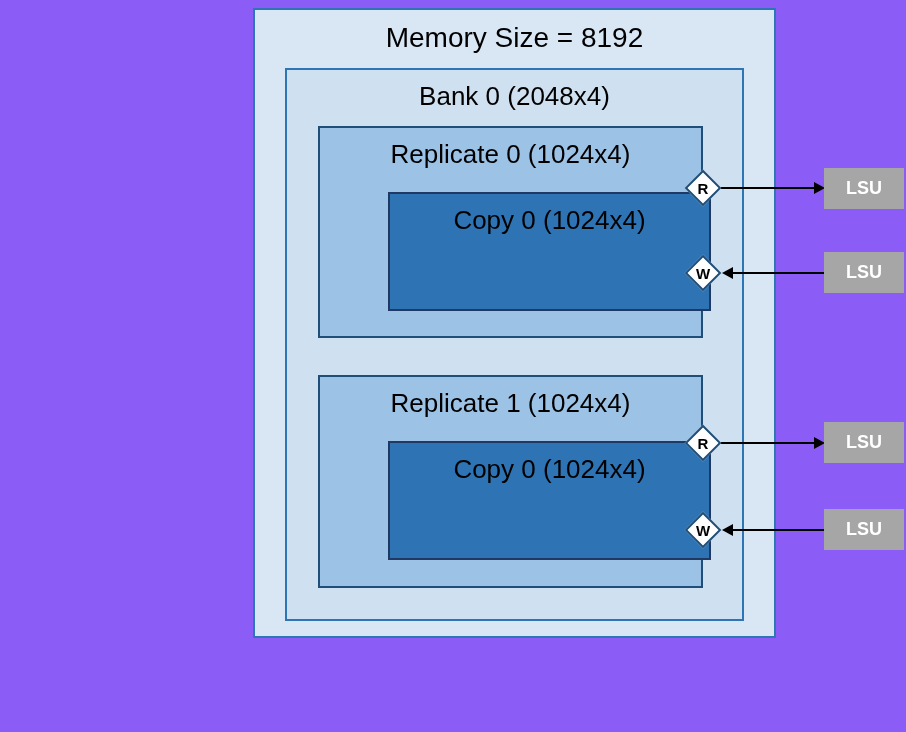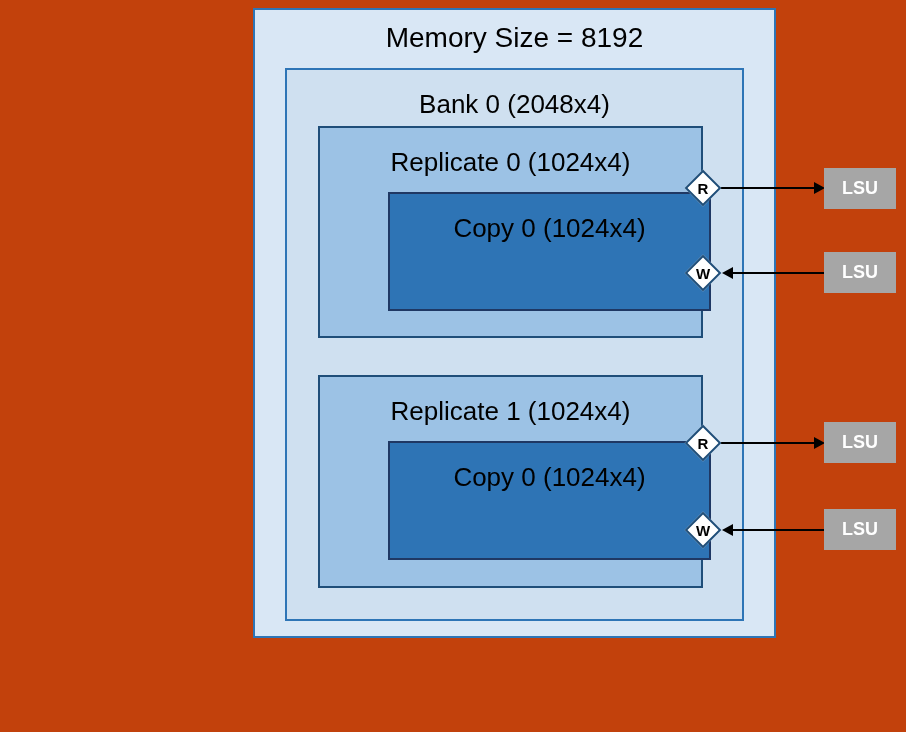--- a/index.html
+++ b/index.html
@@ -1,29 +1,29 @@
 <!DOCTYPE html>
 <html><head>
 <meta charset="utf-8">
 <style>
   html,body{margin:0;padding:0;background:#000;}
   .canvas{
-    position:relative;width:906px;height:732px;background:#c2410c;
+    position:relative;width:906px;height:732px;background:#8b5cf6;
     font-family:"Liberation Sans",sans-serif;overflow:hidden;
   }
   .box{position:absolute;box-sizing:border-box;}
   .memory{left:253px;top:8px;width:523px;height:630px;background:#d9e7f5;border:2px solid #2e75b6;}
   .bank{left:285px;top:68px;width:459px;height:553px;background:#cfe0f0;border:2px solid #2e75b6;}
   .replicate{left:318px;width:385px;background:#9cc2e5;border:2px solid #1f4e79;}
   .rep0{top:126px;height:212px;}
   .rep1{top:375px;height:213px;}
   .copy{left:352px;width:323px;height:119px;background:#2e74b5;border:2px solid #1f3864;margin-left:36px;}
   .copy0{top:192px;}
   .copy1{top:441px;}
-  .box-title{text-align:center;padding-top:20px;font-size:26px;color:#000;line-height:1.15;}
+  .box-title{text-align:center;padding-top:12px;font-size:26px;color:#000;line-height:1.15;}
   .memory-title{font-size:28px;padding-top:12px;}
 
   .wire{position:absolute;height:2px;background:#000;z-index:4;}
   .wire-r0{left:712px;top:187px;width:103px;}
   .wire-w0{left:732px;top:272px;width:93px;}
   .wire-r1{left:712px;top:442px;width:103px;}
   .wire-w1{left:732px;top:529px;width:93px;}
 
   .arrow{position:absolute;width:0;height:0;z-index:4;}
   .arrow-right{border-top:6px solid transparent;border-bottom:6px solid transparent;border-left:11px solid #000;}
@@ -35,21 +35,21 @@
 
   .port{position:absolute;width:36px;height:36px;z-index:5;display:flex;align-items:center;justify-content:center;}
   .port .shape{position:absolute;left:5px;top:5px;width:26px;height:26px;background:#fff;border:2px solid #1f4e79;transform:rotate(45deg);box-sizing:border-box;}
   .port .letter{position:relative;z-index:1;font-weight:bold;font-size:15px;color:#000;}
   .port-r0{left:685px;top:170px;}
   .port-w0{left:685px;top:255px;}
   .port-r1{left:685px;top:425px;}
   .port-w1{left:685px;top:512px;}
 
   .lsu{
-    position:absolute;left:824px;width:72px;height:41px;background:#a6a6a6;
+    position:absolute;left:824px;width:80px;height:41px;background:#a6a6a6;
     color:#fff;font-weight:bold;font-size:18px;
     display:flex;align-items:center;justify-content:center;z-index:5;
   }
   .lsu-0{top:168px;}
   .lsu-1{top:252px;}
   .lsu-2{top:422px;}
   .lsu-3{top:509px;}
 </style>
 </head>
 <body>

